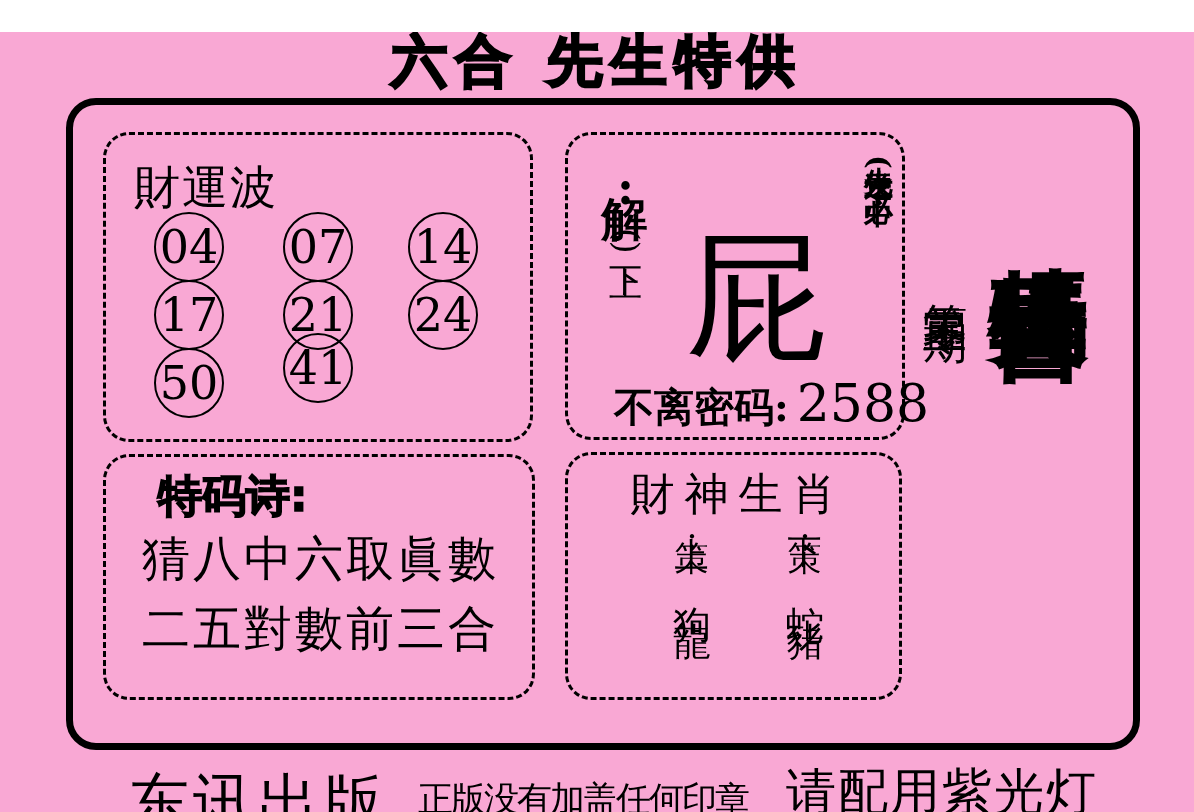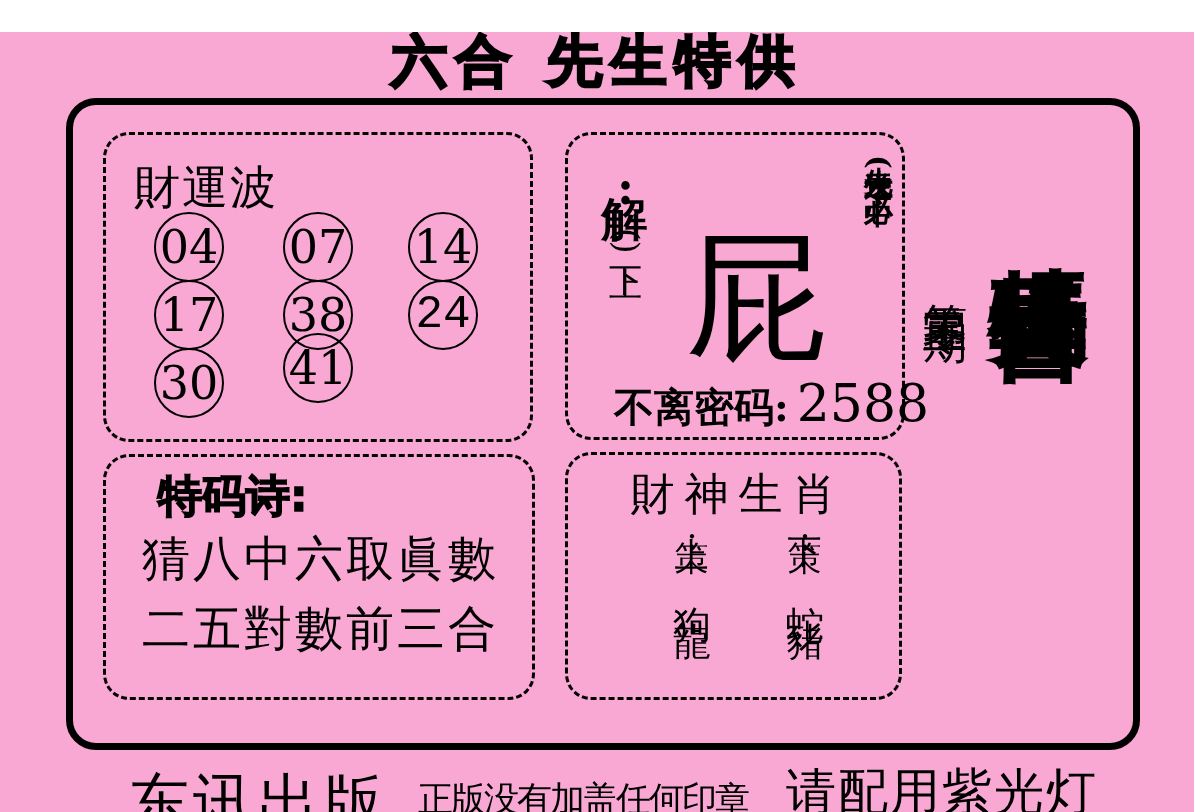--- a/index.html
+++ b/index.html
@@ -17,21 +17,21 @@
 
   .dashed-box{position:absolute;border:3px dashed #000;border-radius:26px;box-sizing:border-box;}
 
   
   .box-fortune{left:30px;top:27px;width:430px;height:310px;}
   .fortune-title{position:absolute;left:28px;top:22px;font-size:46px;letter-spacing:2px;}
   .circle{position:absolute;width:70px;height:70px;border:2.5px solid #000;border-radius:50%;
     display:flex;align-items:center;justify-content:center;font-size:46px;line-height:1;
     box-sizing:border-box;}
   .c0{left:48px;top:77px;}  .c1{left:177px;top:77px;}  .c2{left:302px;top:77px;}
-  .c3{left:48px;top:145px;} .c4{left:177px;top:145px;} .c5{left:302px;top:145px;font-family:Liberation Mono, monospace;}
+  .c3{left:48px;top:145px;} .c4{left:177px;top:145px;} .c5{left:302px;top:145px;}
   .c6{left:48px;top:213px;} .c7{left:177px;top:198px;} .c8{left:302px;top:213px;}
 
   
   .box-poem{left:30px;top:349px;width:432px;height:246px;}
   .poem-title{position:absolute;left:52px;top:10px;font-family:"DejaVu Sans",sans-serif;
     font-weight:900;font-size:44px;-webkit-text-stroke:1.5px #000;}
   .poem-line{position:absolute;left:36px;font-size:48px;letter-spacing:3px;white-space:nowrap;}
   .pl1{top:70px;} .pl2{top:140px;}
 
   
@@ -77,23 +77,23 @@
   <div class="page-title">六合 先生特供</div>
 
   <div class="main-box">
 
     <div class="dashed-box box-fortune">
       <div class="fortune-title">財運波</div>
       <div class="circle c0">04</div>
       <div class="circle c1">07</div>
       <div class="circle c2">14</div>
       <div class="circle c3">17</div>
-      <div class="circle c4">38</div>
+      <div class="circle c4">21</div>
       <div class="circle c5">24</div>
-      <div class="circle c6">30</div>
+      <div class="circle c6">50</div>
       <div class="circle c7">41</div>
     </div>
 
     <div class="dashed-box box-poem">
       <div class="poem-title">特码诗:</div>
       <div class="poem-line pl2">二五對數前三合</div>
       <div class="poem-line pl1">猜八中六取眞數</div>
     </div>
 
     <div class="dashed-box box-jie">

